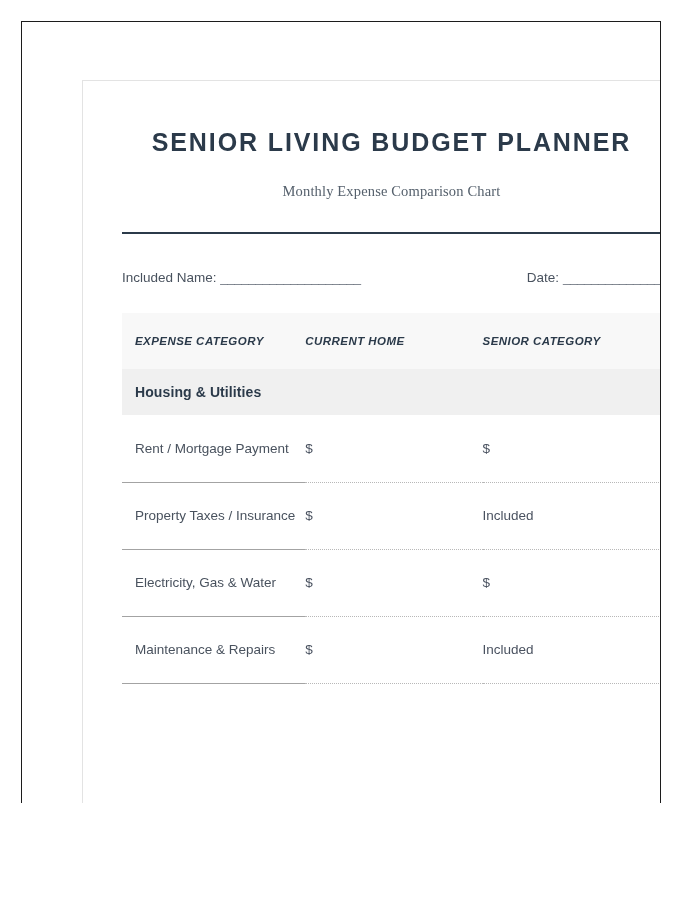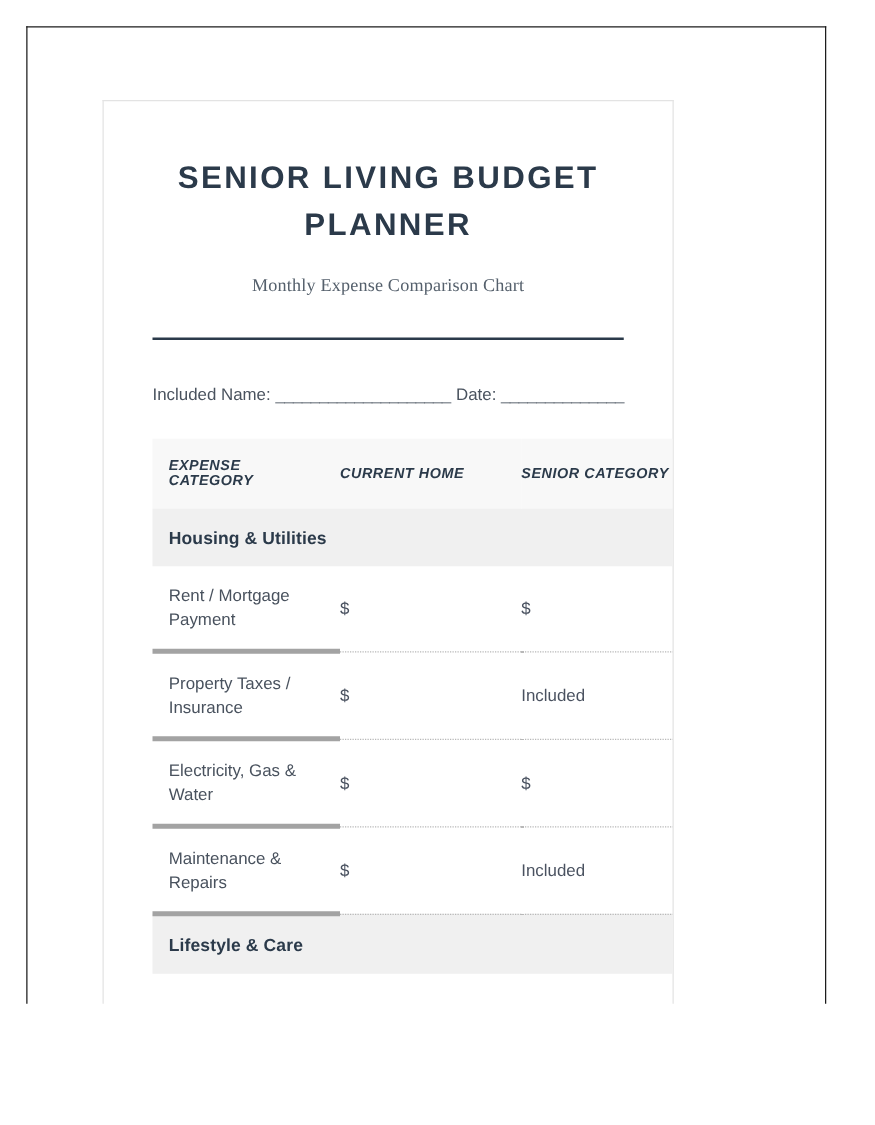--- a/index.html
+++ b/index.html
@@ -29,21 +29,21 @@
     box-sizing: border-box;
     background: #ffffff;
     overflow: hidden;
   }
 
   
   #content-card {
     position: absolute;
     left: 60px;            
     top: 58px;             
-    width: 457px;
+    width: 619px;
     height: 724px;
     box-sizing: border-box;
     border: 1px solid #e3e3e3;
     border-bottom: none;
     background: #ffffff;
     overflow: hidden;
   }
 
   .card-inner {
     padding: 0 39px;       
@@ -135,21 +135,21 @@
     font-size: 13.5px;
     color: #4a5260;
     padding: 14px 10px 14px 0;
     vertical-align: middle;
     line-height: 19px;
     height: 67px;
     box-sizing: border-box;
   }
   tr.item-row td.cat {
     padding-left: 13px;
-    border-bottom: 4px solid #a3a3a3;
+    border-bottom: 1px solid #a3a3a3;
     color: #49525e;
   }
   tr.item-row td.val {
     border-bottom: 1px dotted #b8b8b8;
     color: #4a5260;
   }
   tr.item-row td.val-2 { padding-left: 0; }
   tr.item-row td.val-3 { padding-left: 0; }
 </style>
 </head>
@@ -206,21 +206,18 @@
             <tr class="item-row">
               <td class="cat">Electricity, Gas &amp; Water</td>
               <td class="val val-2">$</td>
               <td class="val val-3">$</td>
             </tr>
             <tr class="item-row">
               <td class="cat">Maintenance &amp; Repairs</td>
               <td class="val val-2">$</td>
               <td class="val val-3">Included</td>
             </tr>
-            <tr class="section-row">
-              <td colspan="3">Lifestyle &amp; Care</td>
-            </tr>
           </tbody>
       </table>
 
     </div>
   </div>
 </div>
 
 </body></html>

